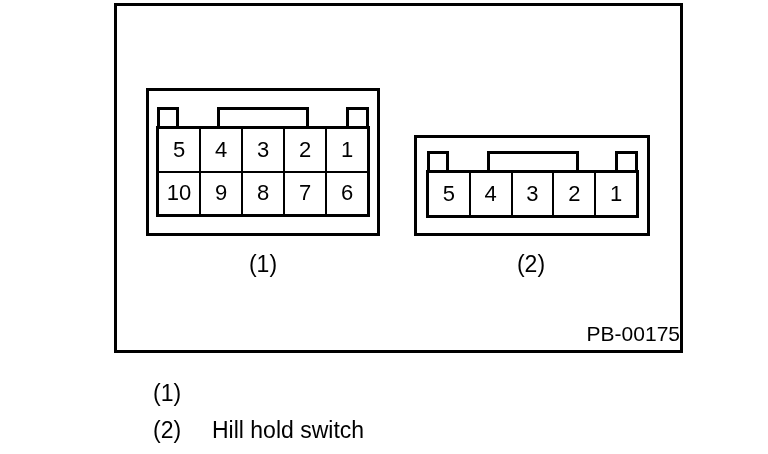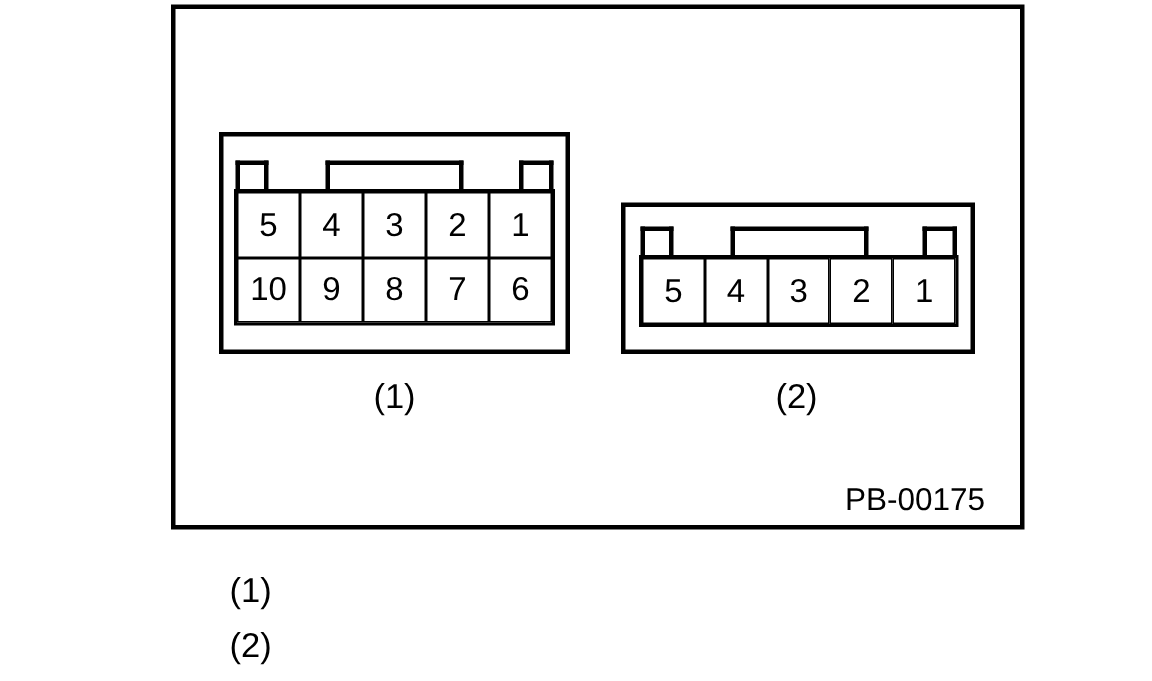--- a/index.html
+++ b/index.html
@@ -65,21 +65,21 @@
     text-align: center;
     width: 80px;
   }
   .label1 { left: 223px; top: 251px; }
   .label2 { left: 491px; top: 251px; }
 
   
   .fig-code {
     left: 540px; top: 322px; width: 140px;
     font-size: 21px;
-    text-align: center;
+    text-align: right;
   }
 
   
   .legend-row {
     display: flex;
     font-size: 23px;
     font-weight: 500;
     line-height: 26px;
     white-space: nowrap;
   }
@@ -125,15 +125,16 @@
   </div>
   <div class="abs conn-label label2">(2)</div>
 
   <div class="abs fig-code">PB-00175</div>
 
   <div class="abs legend-row legend-1">
     <span class="legend-ref">(1)</span>
   </div>
   <div class="abs legend-row legend-2">
     <span class="legend-ref">(2)</span>
+    <span>Hill hold switch</span>
   </div>
 
 </div>
 
 </body></html>

